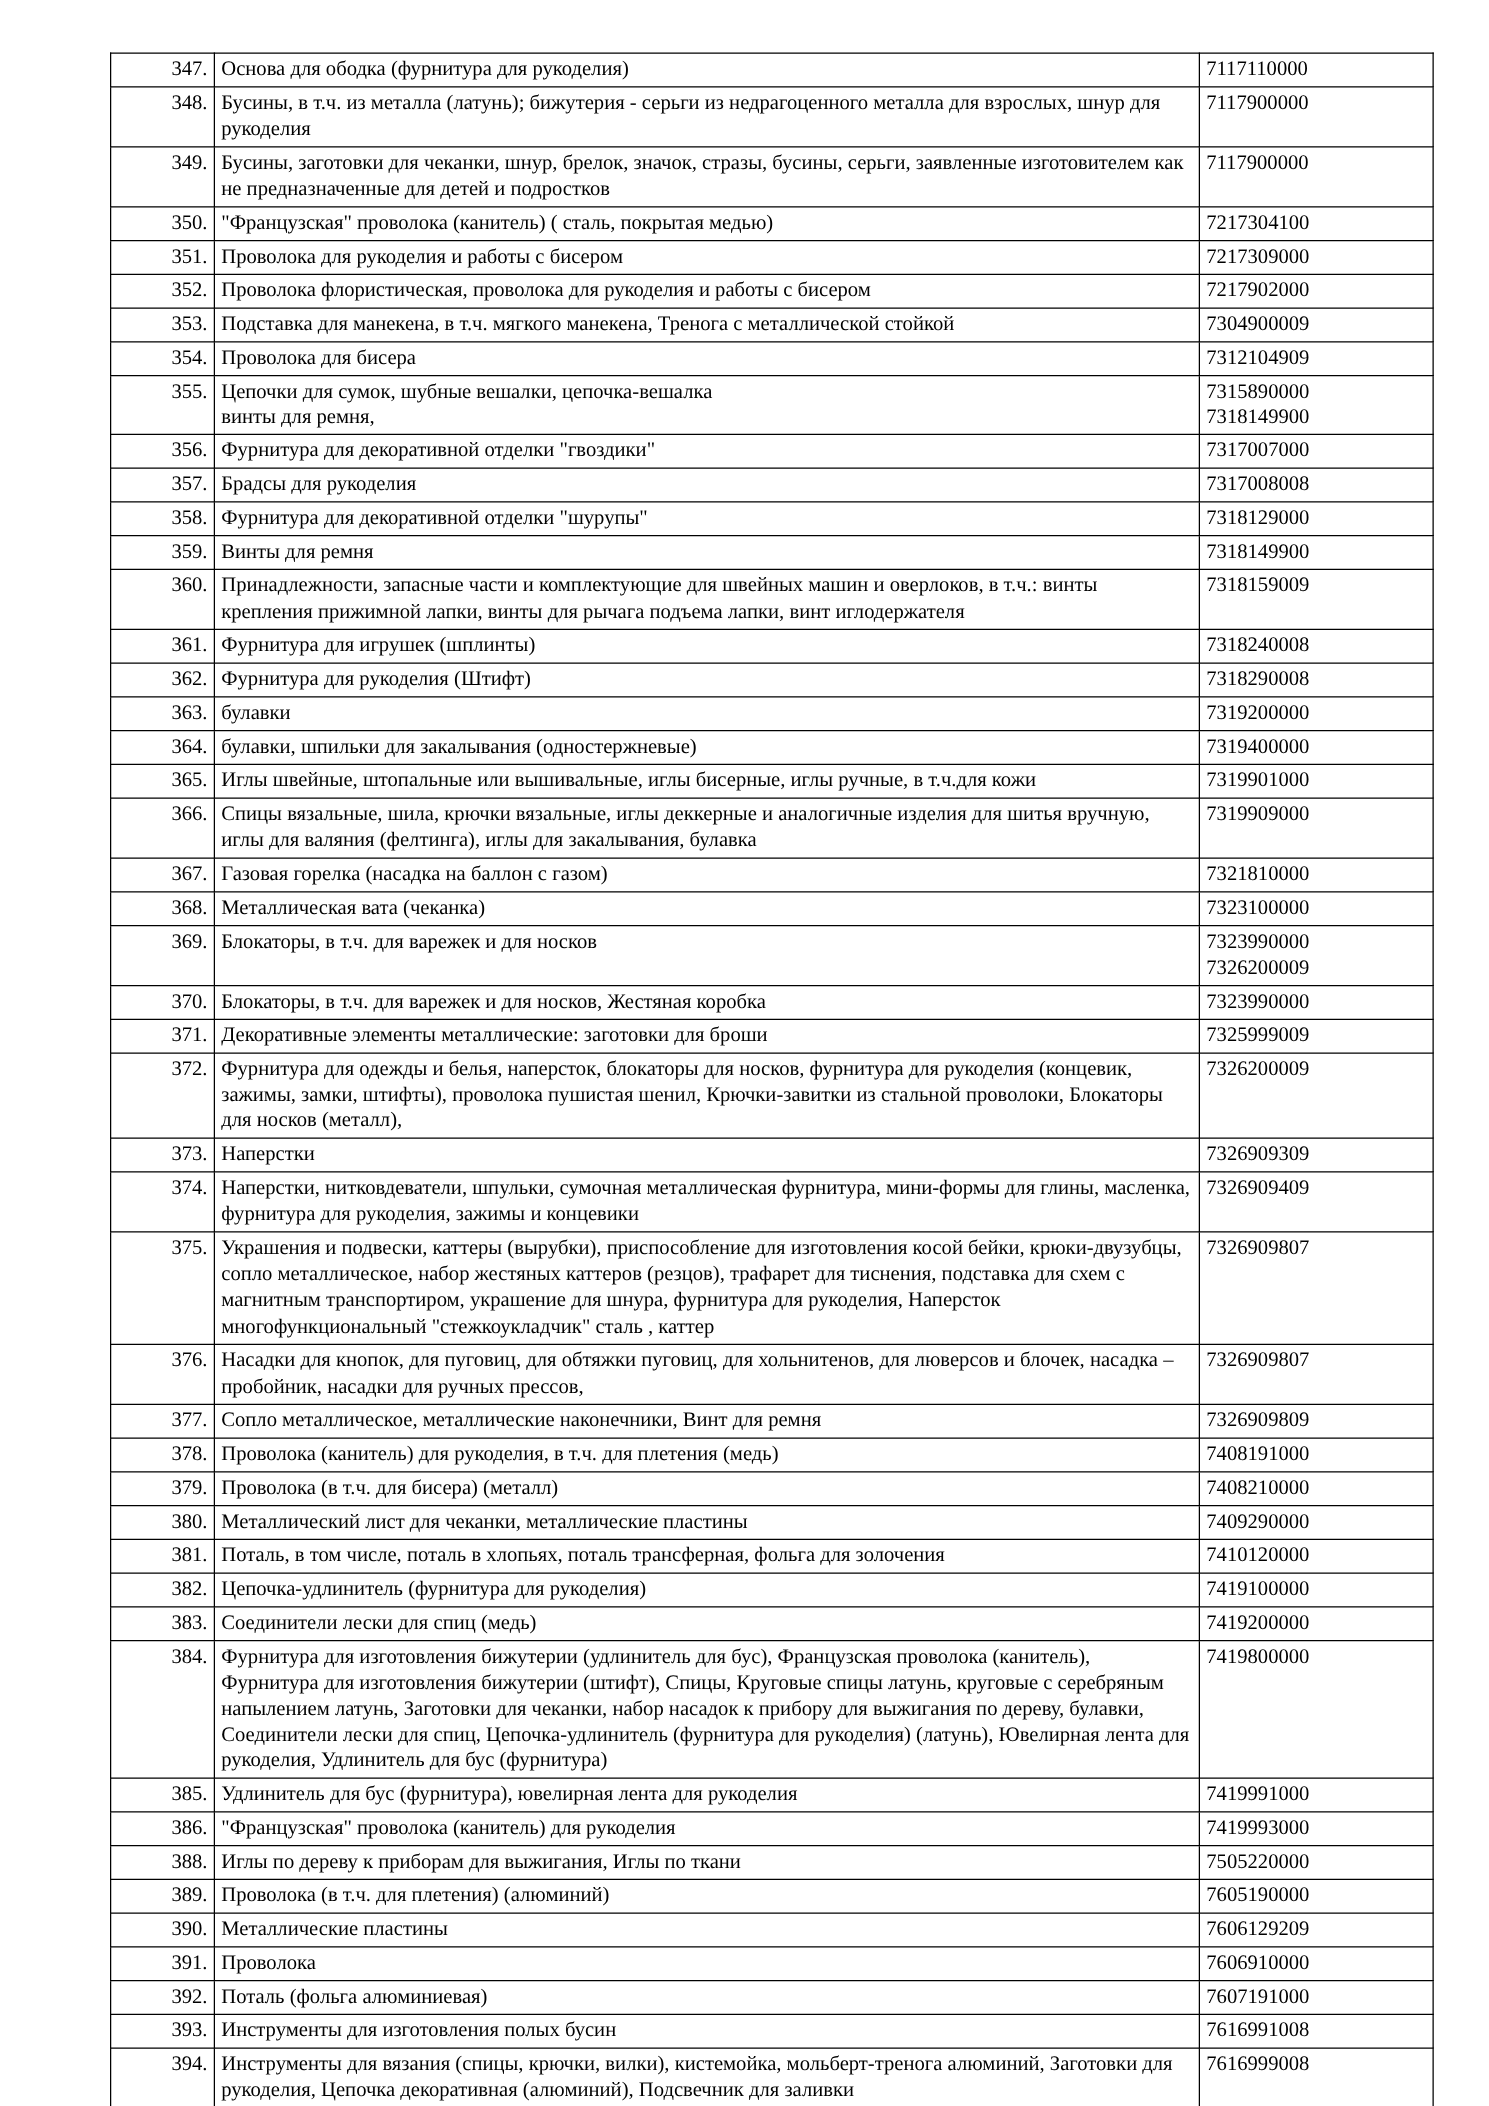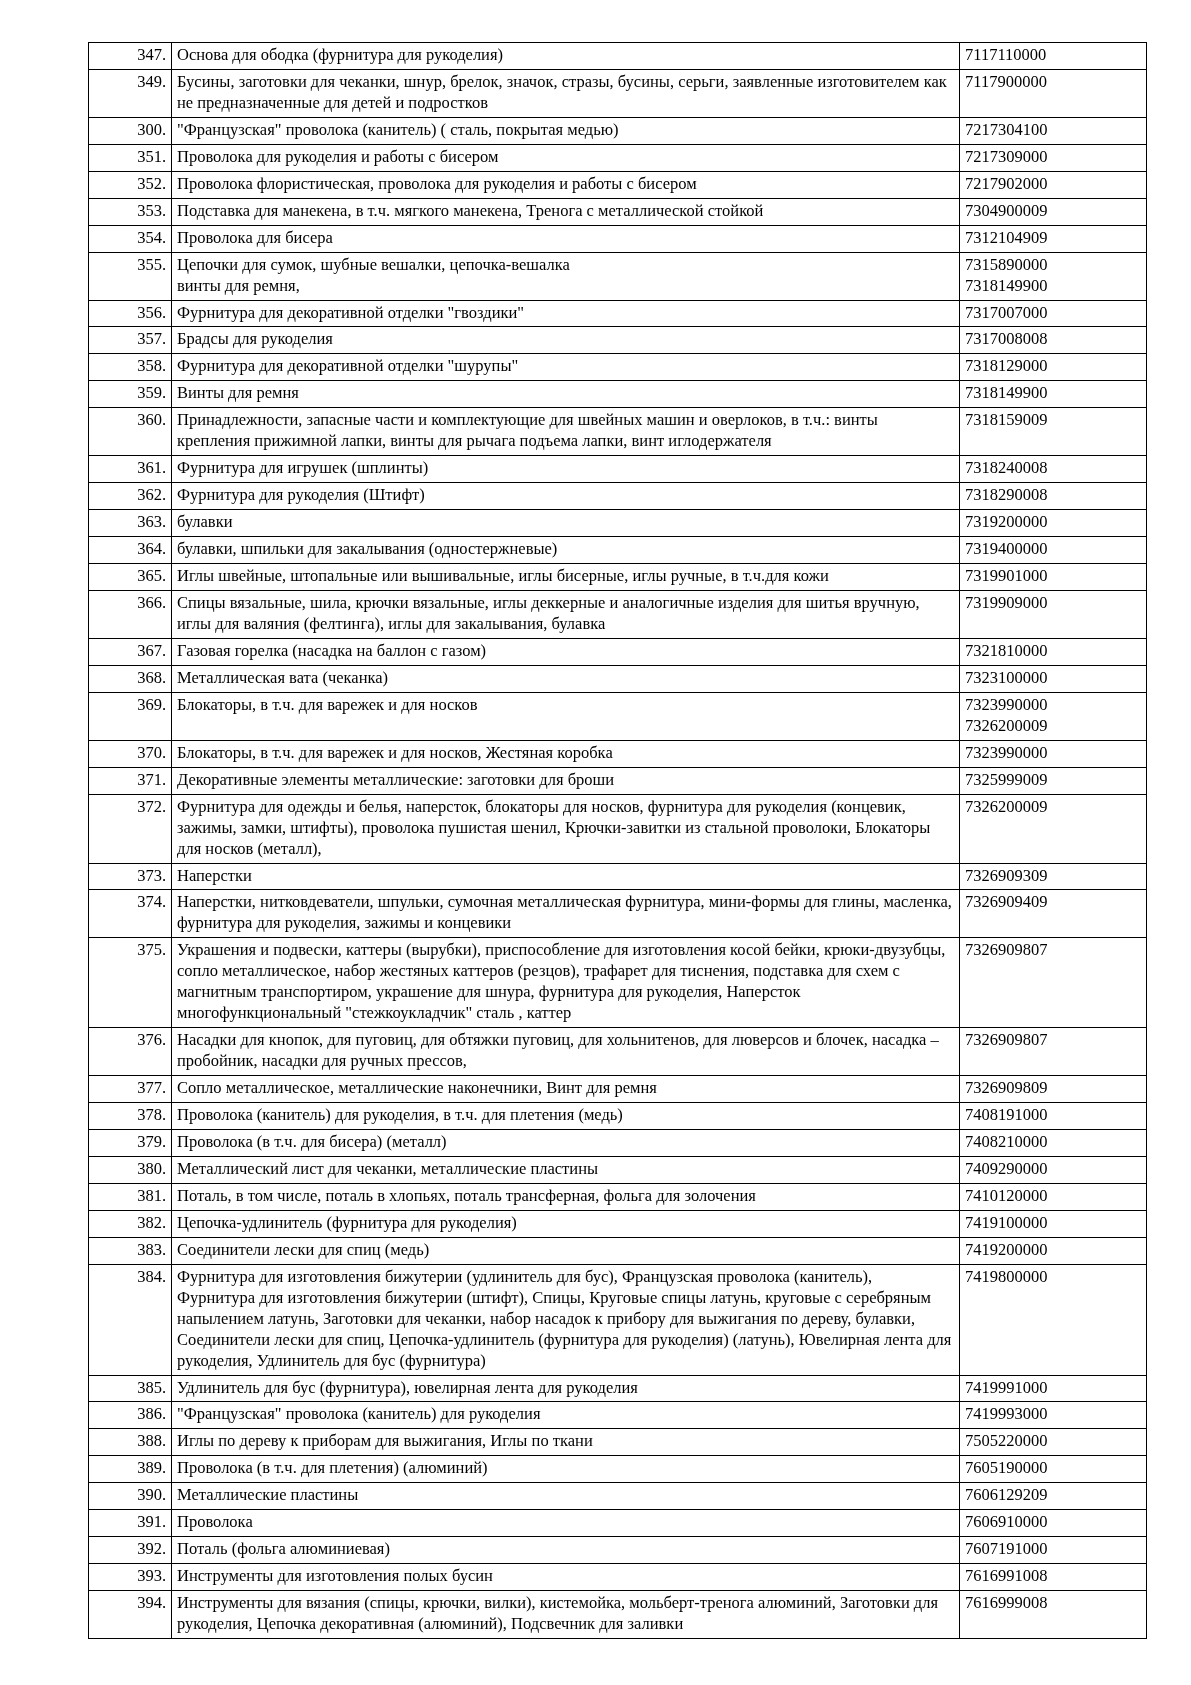--- a/index.html
+++ b/index.html
@@ -57,26 +57,31 @@
 
 <div class="page">
   <table class="doc-table">
     <tbody id="table-body">
         <tr>
           <td class="col-num">347.</td>
           <td class="col-name" style="white-space: pre-line;">Основа для ободка (фурнитура для рукоделия)</td>
           <td class="col-code">7117110000</td>
         </tr>
         <tr>
+          <td class="col-num">348.</td>
+          <td class="col-name" style="white-space: pre-line;">Бусины, в т.ч. из металла (латунь); бижутерия - серьги из недрагоценного металла для взрослых, шнур для рукоделия</td>
+          <td class="col-code">7117900000</td>
+        </tr>
+        <tr>
           <td class="col-num">349.</td>
           <td class="col-name" style="white-space: pre-line;">Бусины, заготовки для чеканки, шнур, брелок, значок, стразы, бусины, серьги, заявленные изготовителем как не предназначенные для детей и подростков</td>
           <td class="col-code">7117900000</td>
         </tr>
         <tr>
-          <td class="col-num">300.</td>
+          <td class="col-num">350.</td>
           <td class="col-name" style="white-space: pre-line;">"Французская" проволока (канитель)  ( сталь, покрытая медью)</td>
           <td class="col-code">7217304100</td>
         </tr>
         <tr>
           <td class="col-num">351.</td>
           <td class="col-name" style="white-space: pre-line; margin-top: 32px;">Проволока для рукоделия и работы с бисером</td>
           <td class="col-code">7217309000</td>
         </tr>
         <tr>
           <td class="col-num">352.</td>

